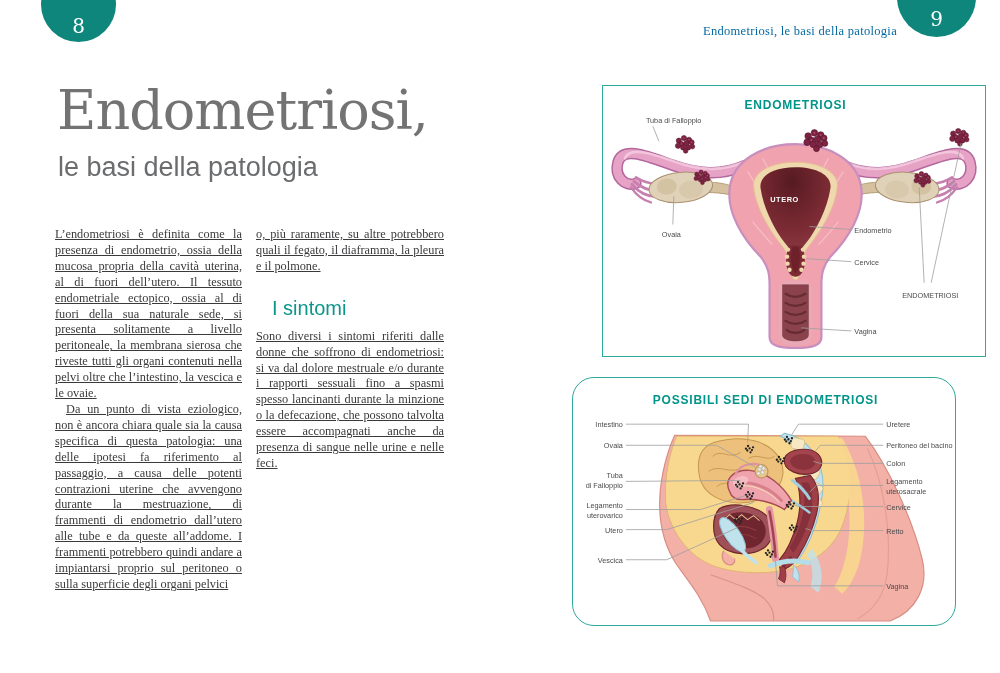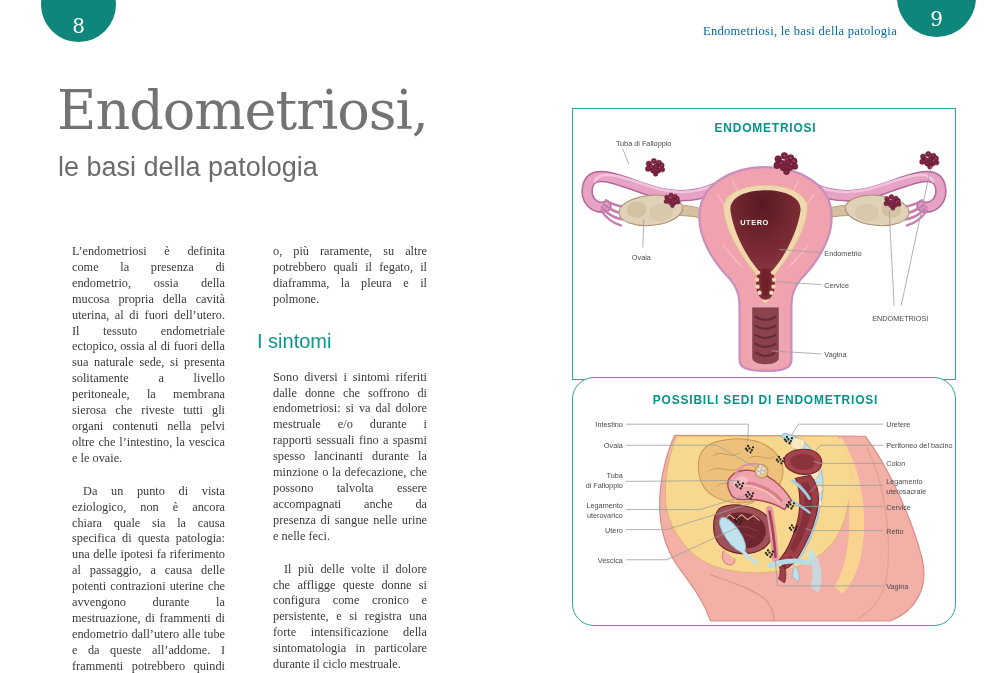--- a/index.html
+++ b/index.html
@@ -31,32 +31,32 @@
     font:27px "Liberation Sans", sans-serif; color:#6b6c6e; line-height:1.1;
   }
   
   .col {
     position:absolute; top:227px;
     font:12.3px/15.9px "Liberation Serif", serif; color:#3a3a3c;
     text-align:justify; hyphens:auto; -webkit-hyphens:auto;
   }
   .col1 { left:55px;  width:187px; }
   .col2 { left:256px; width:188px; }
-  .col p { margin:17px; }
+  .col p { margin:0;text-decoration:underline; }
   .col p.ind { text-indent:11px; }
   .symptoms-heading {
     font:20px "Liberation Sans", sans-serif; color:#0a968b;
-    margin:22px 0 9px 1px; text-align:left; font-weight:normal;
+    margin:22px 0 9px 16px; text-align:left; font-weight:normal;
   }
   
   .figure {
     position:absolute; left:572px; background:#ffffff;
     border:1.6px solid #2fa99c; box-sizing:border-box;
   }
-  .fig1 { top:108px;  width:384px; height:272px; }
+  .fig1 { top:85px;  width:384px; height:272px;margin-left:30px; }
   .fig2 { top:377px; width:384px; height:249px;border-radius:22px; }
   .figure svg { display:block; width:100%; height:100%; }
   .fig-title { font-size:12px; font-weight:bold; fill:#00958a; letter-spacing:.8px; }
   .lbl { font-size:7.3px; fill:#4a4a4c; }
   .lbl-white { font-size:7.4px; font-weight:bold; fill:#ffffff; letter-spacing:.6px; }
   .leader { stroke:#9e9e9e; stroke-width:.8; fill:none; }
 </style>
 </head>
 <body>
 
@@ -72,21 +72,20 @@
 
     <div class="col col1">
       <p>L’endometriosi è definita come la presenza di endometrio, ossia della mucosa propria della cavità uterina, al di fuori dell’utero. Il tessuto endometriale ectopico, ossia al di fuori della sua naturale sede, si presenta solitamente a livello peritoneale, la membrana sierosa che riveste tutti gli organi contenuti nella pelvi oltre che l’intestino, la vescica e le ovaie.</p>
       <p class="ind">Da un punto di vista eziologico, non è ancora chiara quale sia la causa specifica di questa patologia: una delle ipotesi fa riferimento al passaggio, a causa delle potenti contrazioni uterine che avvengono durante la mestruazione, di frammenti di endometrio dall’utero alle tube e da queste all’addome. I frammenti potrebbero quindi andare a impiantarsi proprio sul peritoneo o sulla superficie degli organi pelvici</p>
     </div>
 
     <div class="col col2">
       <p>o, più raramente, su altre potrebbero quali il fegato, il diaframma, la pleura e il polmone.</p>
       <h2 class="symptoms-heading">I sintomi</h2>
       <p>Sono diversi i sintomi riferiti dalle donne che soffrono di endometriosi: si va dal dolore mestruale e/o durante i rapporti sessuali fino a spasmi spesso lancinanti durante la minzione o la defecazione, che possono talvolta essere accompagnati anche da presenza di sangue nelle urine e nelle feci.</p>
-      <p class="ind">Il più delle volte il dolore che affligge queste donne si configura come cronico e persistente, e si registra una forte intensificazione della sintomatologia in particolare durante il ciclo mestruale.</p>
     </div>
   </div>
 
   <div>
     <div class="running-header">Endometriosi, le basi della patologia</div>
     <div class="corner-circle circle-9">
       <div class="circle-num">9</div>
     </div>
 
     <div class="figure fig1">

